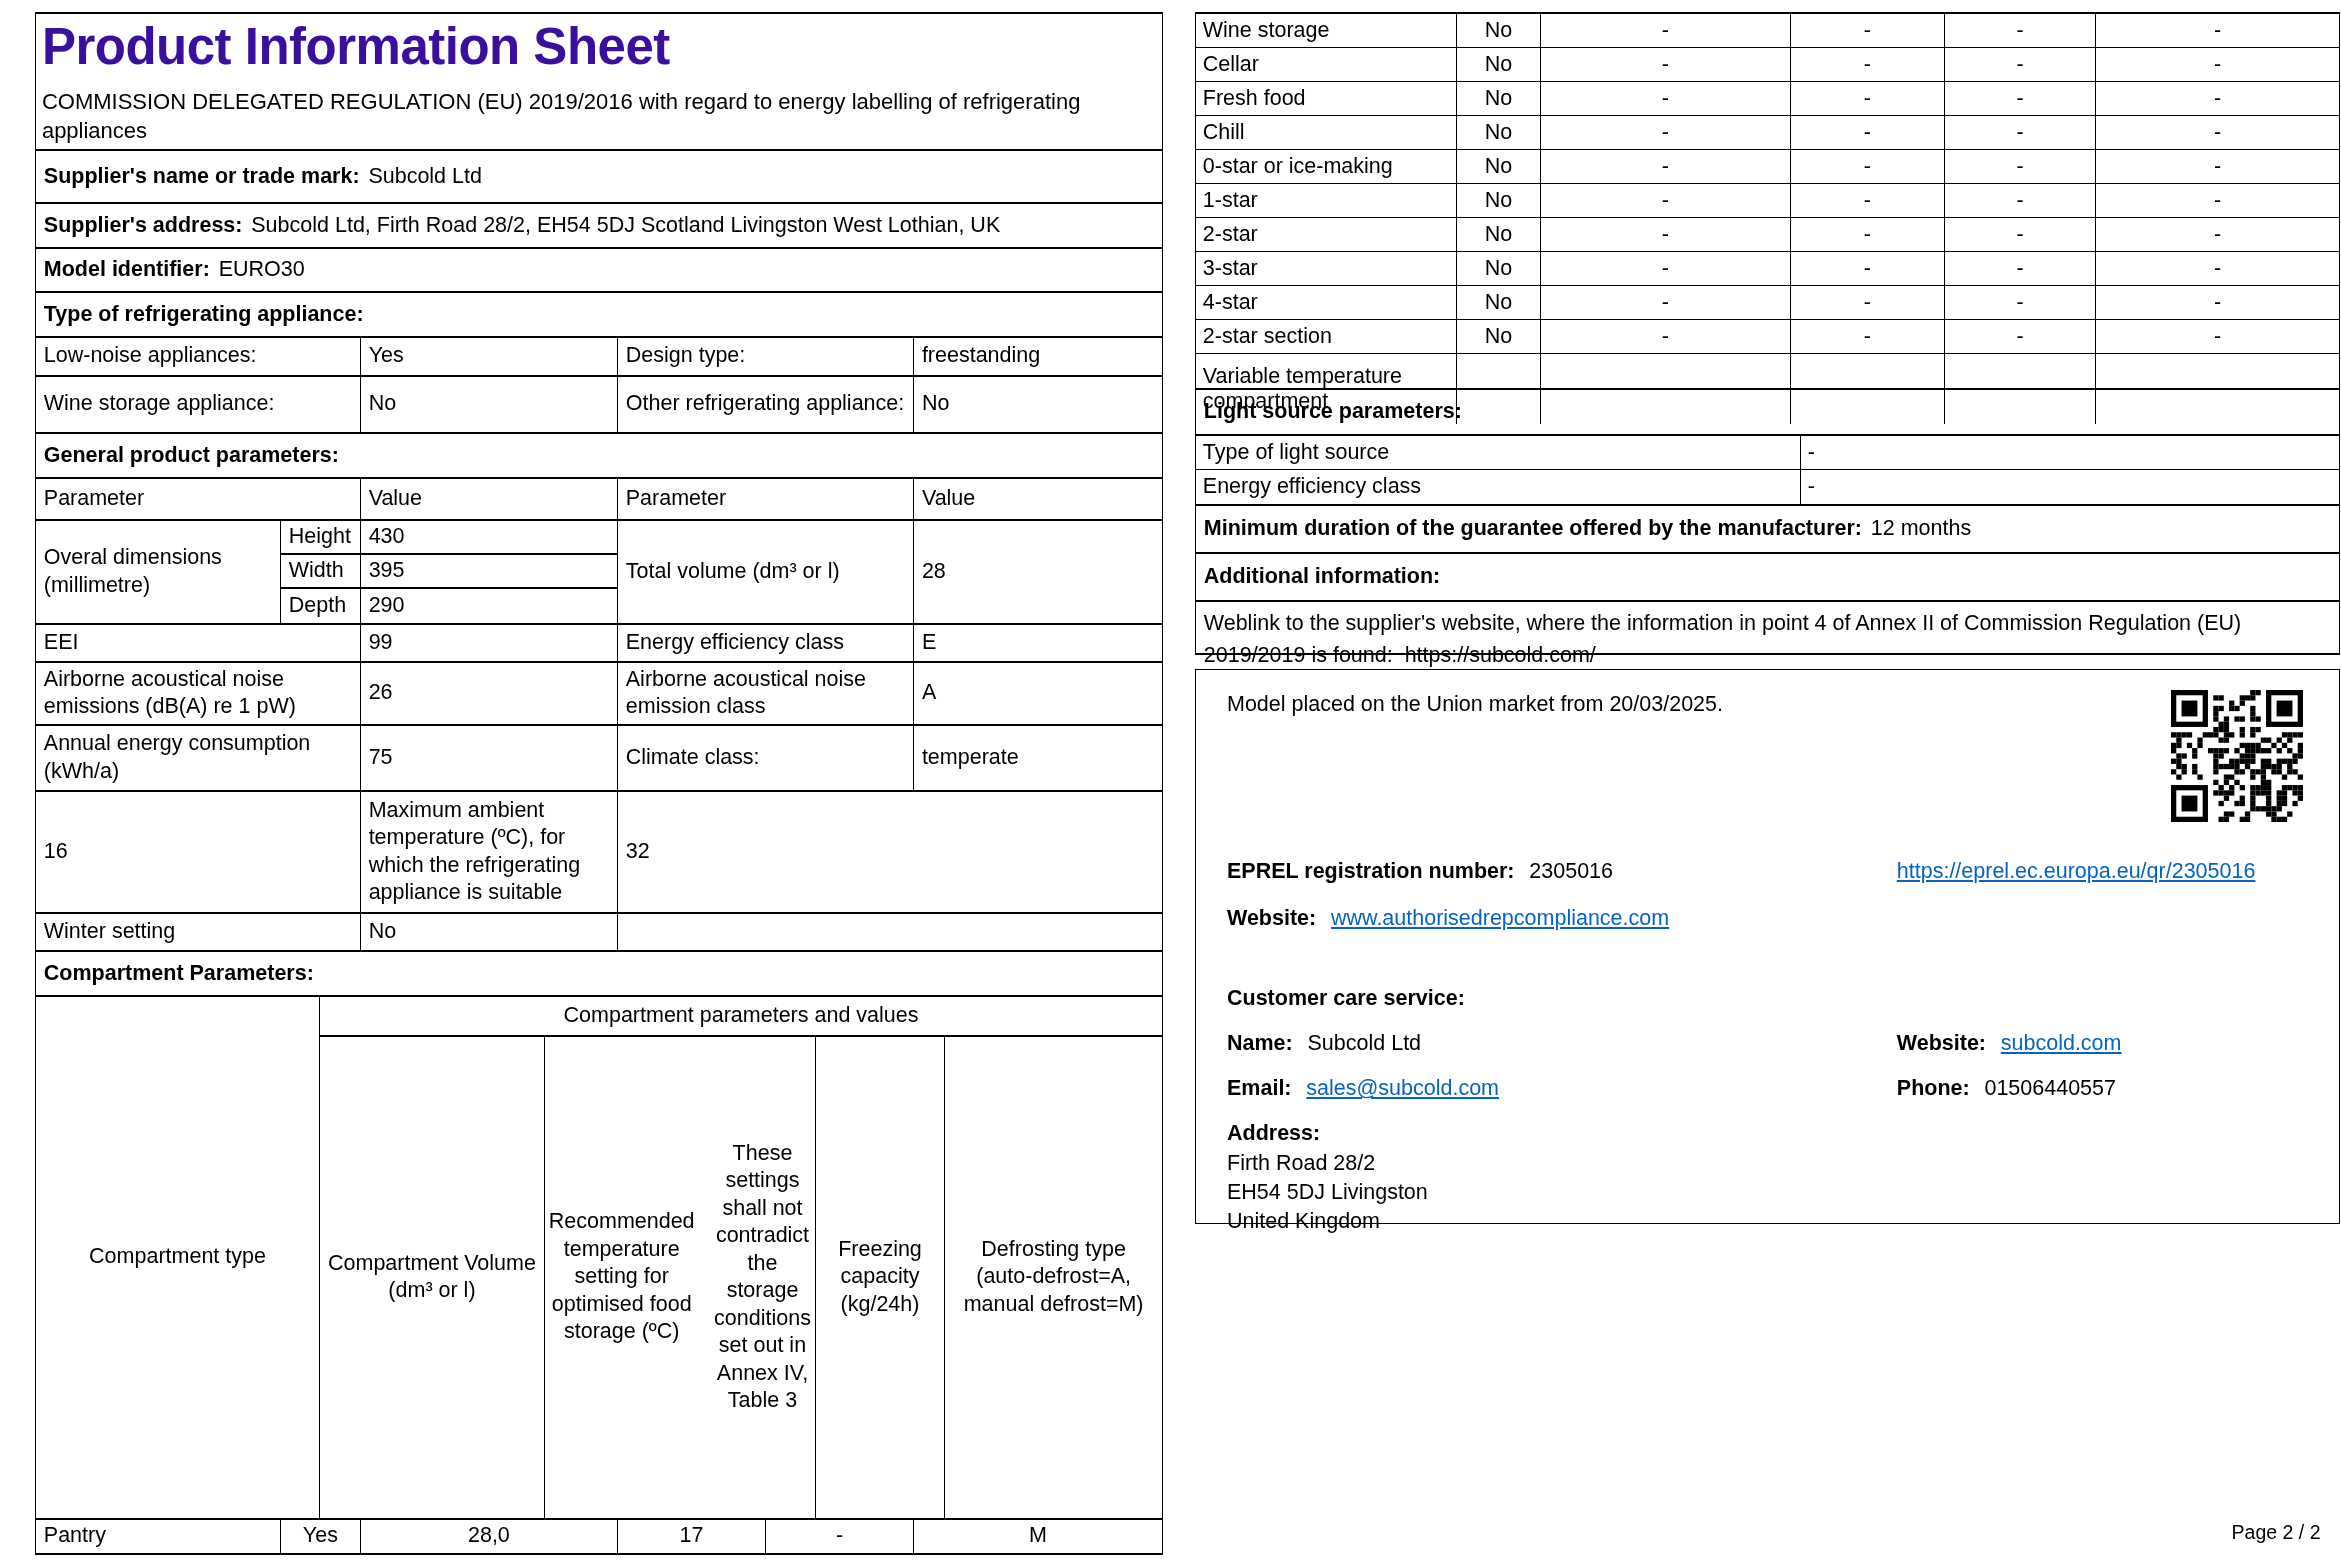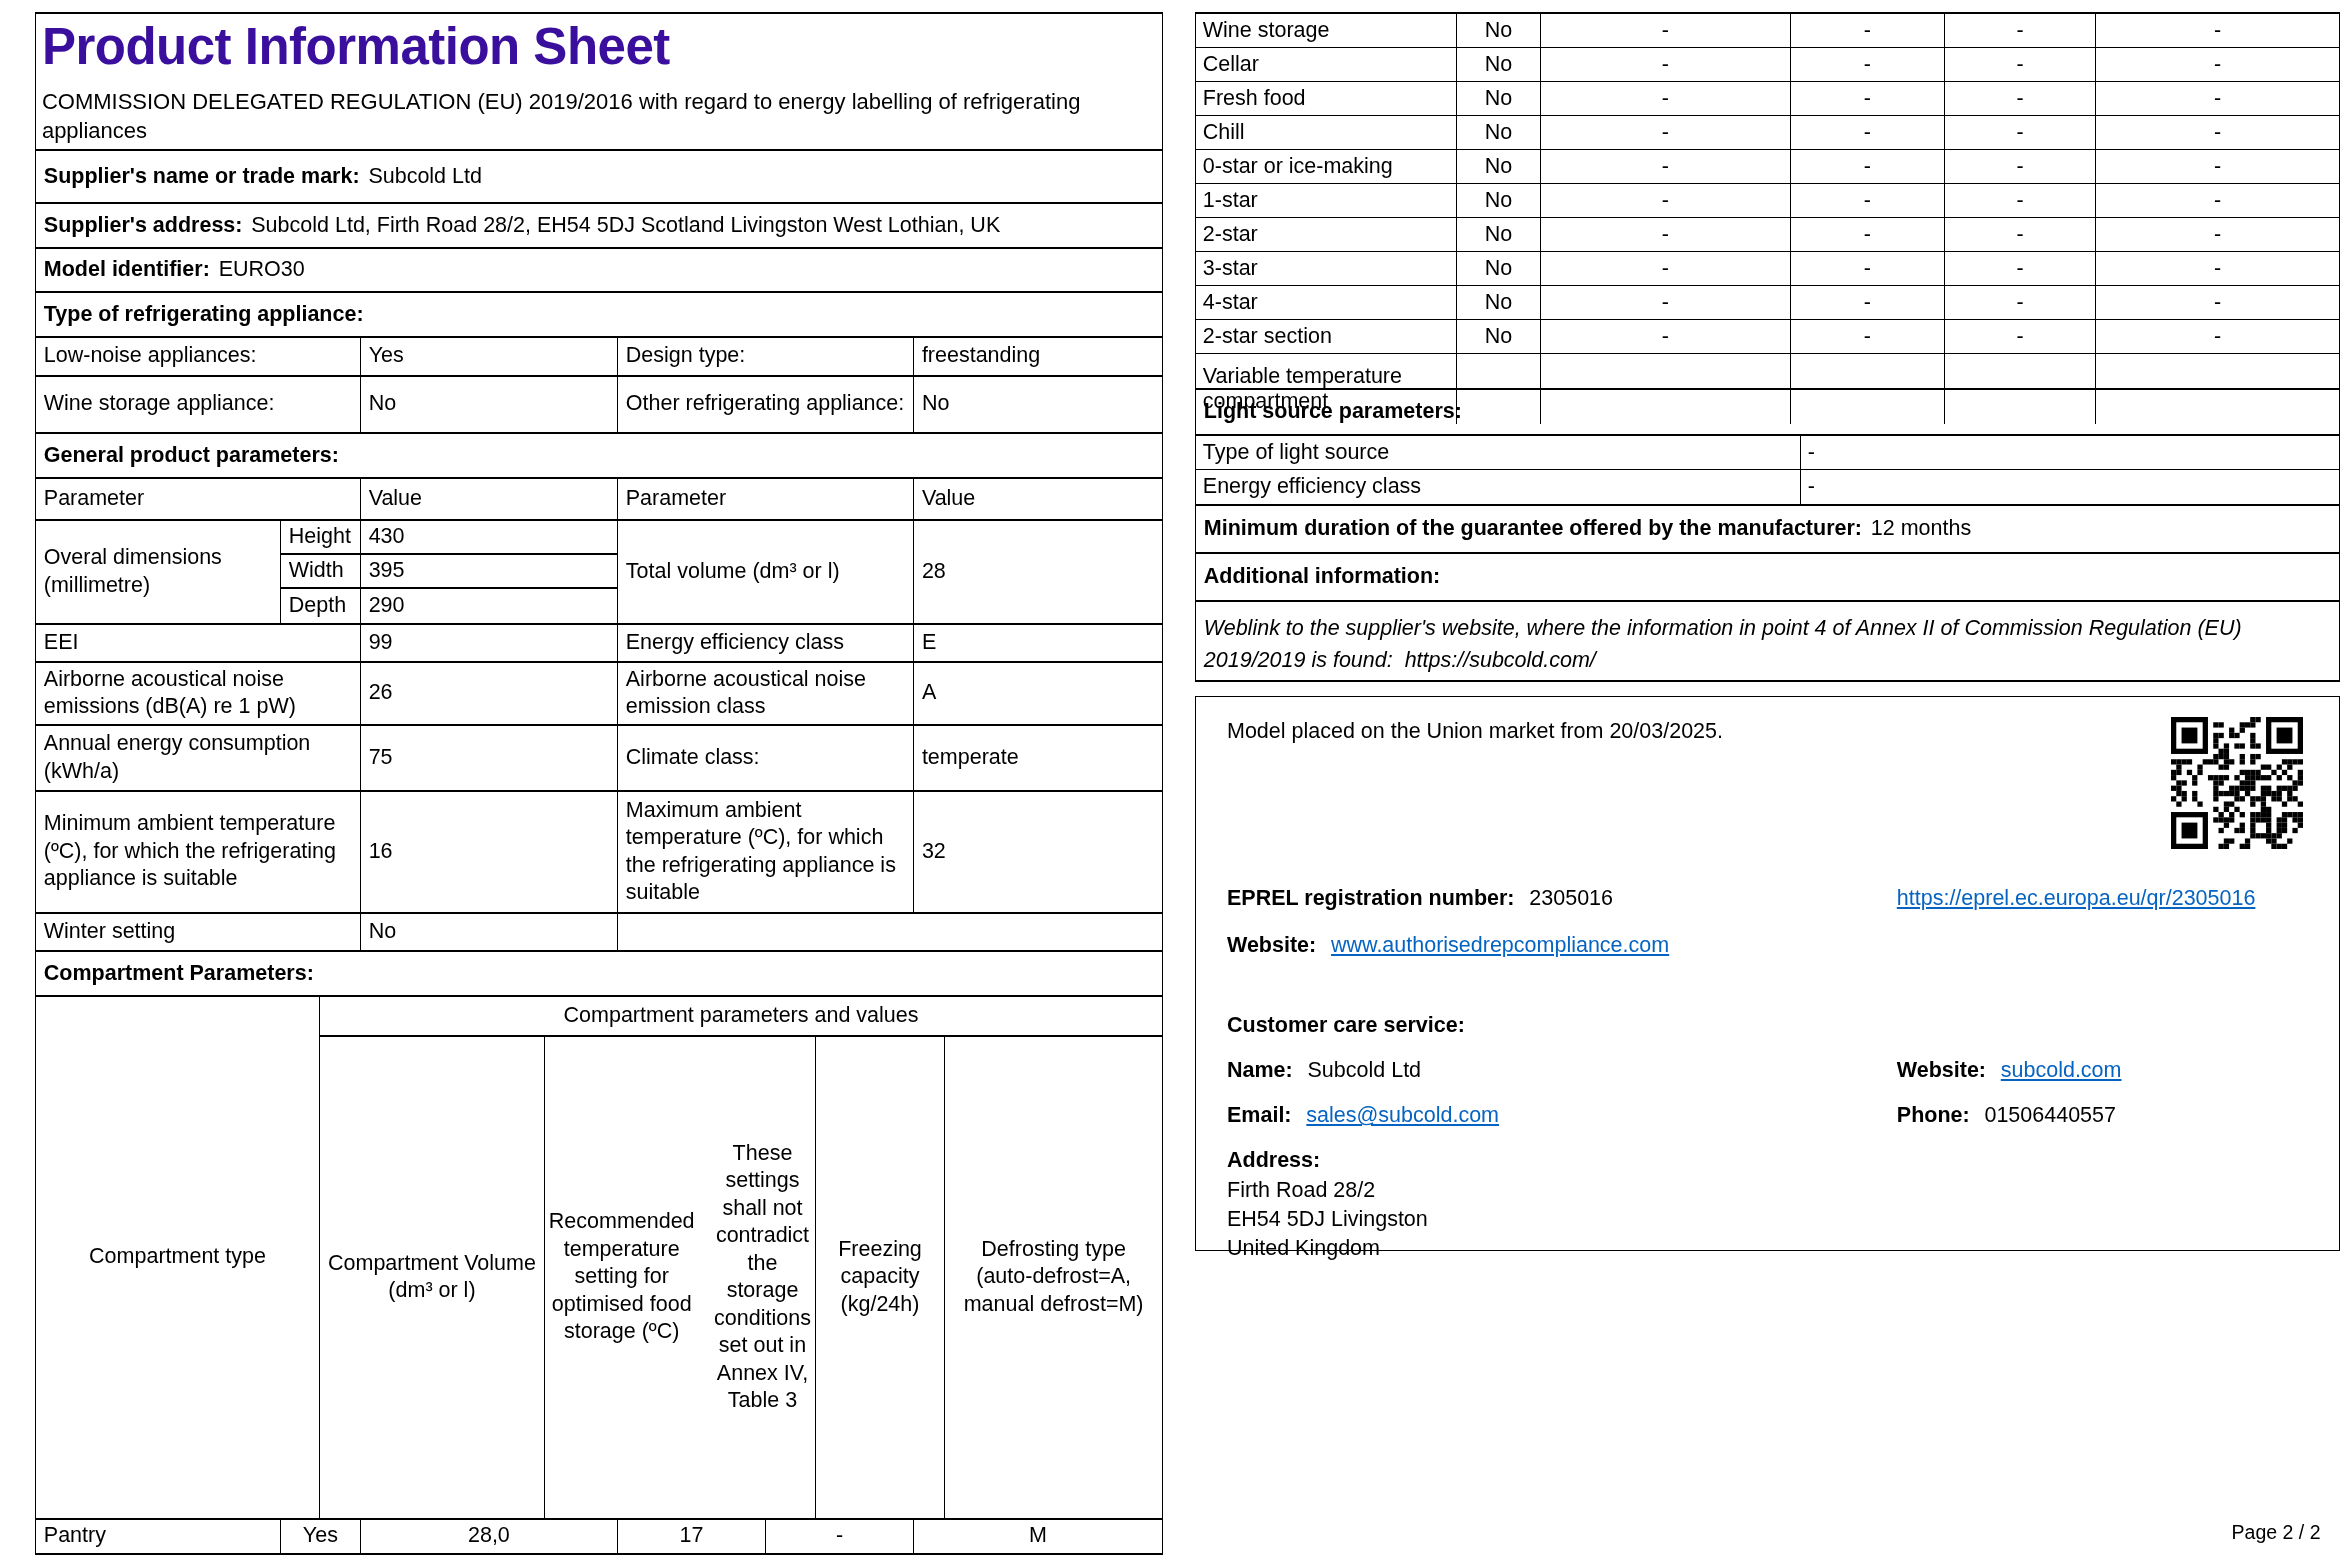--- a/index.html
+++ b/index.html
@@ -20,21 +20,21 @@
   .val{margin-left:8.8px;font-weight:400;}
   
   .titlecell{height:139px;padding:6.8px 4.9px 4.9px 5.9px;}
   .doc-title{color:#3B0F9D;font-size:51px;font-weight:700;line-height:1.05;margin:0 0 12.7px 0;letter-spacing:-0.5px;}
   .subtitle{font-size:22px;line-height:1.32;margin:0;max-width:1049px;}
   
   .lrow{display:flex;align-items:center;padding:3.9px 7.8px;}
   .h108{height:53px}.h92{height:45px}.h90{height:44px}.h95{height:46px}
   .h83{height:40px}.h80{height:39px}.h113{height:55px}.h73{height:36px}
   .h125{height:61px}.h132{height:64px}.h245{height:120px}.h98{height:48px}
-  .h147{height:80px;align-items:flex-end;padding-top:6.8px;font-style:italic;}
+  .h147{height:53px;align-items:flex-start;padding-top:6.8px;}
   
   .cols4{grid-template-columns:667fr 528fr 608fr 509fr;}
   .dimgrid{grid-template-columns:503fr 164fr 528fr 608fr 509fr;grid-template-rows:34px 34px 34px;}
   .wintergrid{grid-template-columns:667fr 528fr 1117fr;}
   .compgrid{grid-template-columns:667fr 528fr 304fr 304fr 509fr;grid-template-rows:40px 481px;}
   .pantrygrid{grid-template-columns:503fr 164fr 528fr 304fr 304fr 509fr;grid-template-rows:33px;}
   .tallcell{flex-direction:row;justify-content:center;gap:19.5px;padding:4.9px 3.9px;}
   .tallcell p{margin:0;text-align:center;}
   .footer{font-size:19.5px;text-align:right;padding:8.8px 21.5px 0 0;}
   
@@ -132,21 +132,20 @@
   </div>
 
   <div class="sec grid cols4">
     <div class="c rb h132">Annual energy consumption (kWh/a)</div>
     <div class="c rb h132">75</div>
     <div class="c rb h132">Climate class:</div>
     <div class="c h132">temperate</div>
   </div>
 
   <div class="sec grid cols4">
-    <div class="c rb h245">Minimum ambient temperature (ºC), for which the refrigerating appliance is suitable</div>
     <div class="c rb h245">16</div>
     <div class="c rb h245">Maximum ambient temperature (ºC), for which the refrigerating appliance is suitable</div>
     <div class="c h245">32</div>
   </div>
 
   <div class="sec grid wintergrid">
     <div class="c rb h73">Winter setting</div>
     <div class="c rb h73">No</div>
     <div class="c h73"></div>
   </div>

